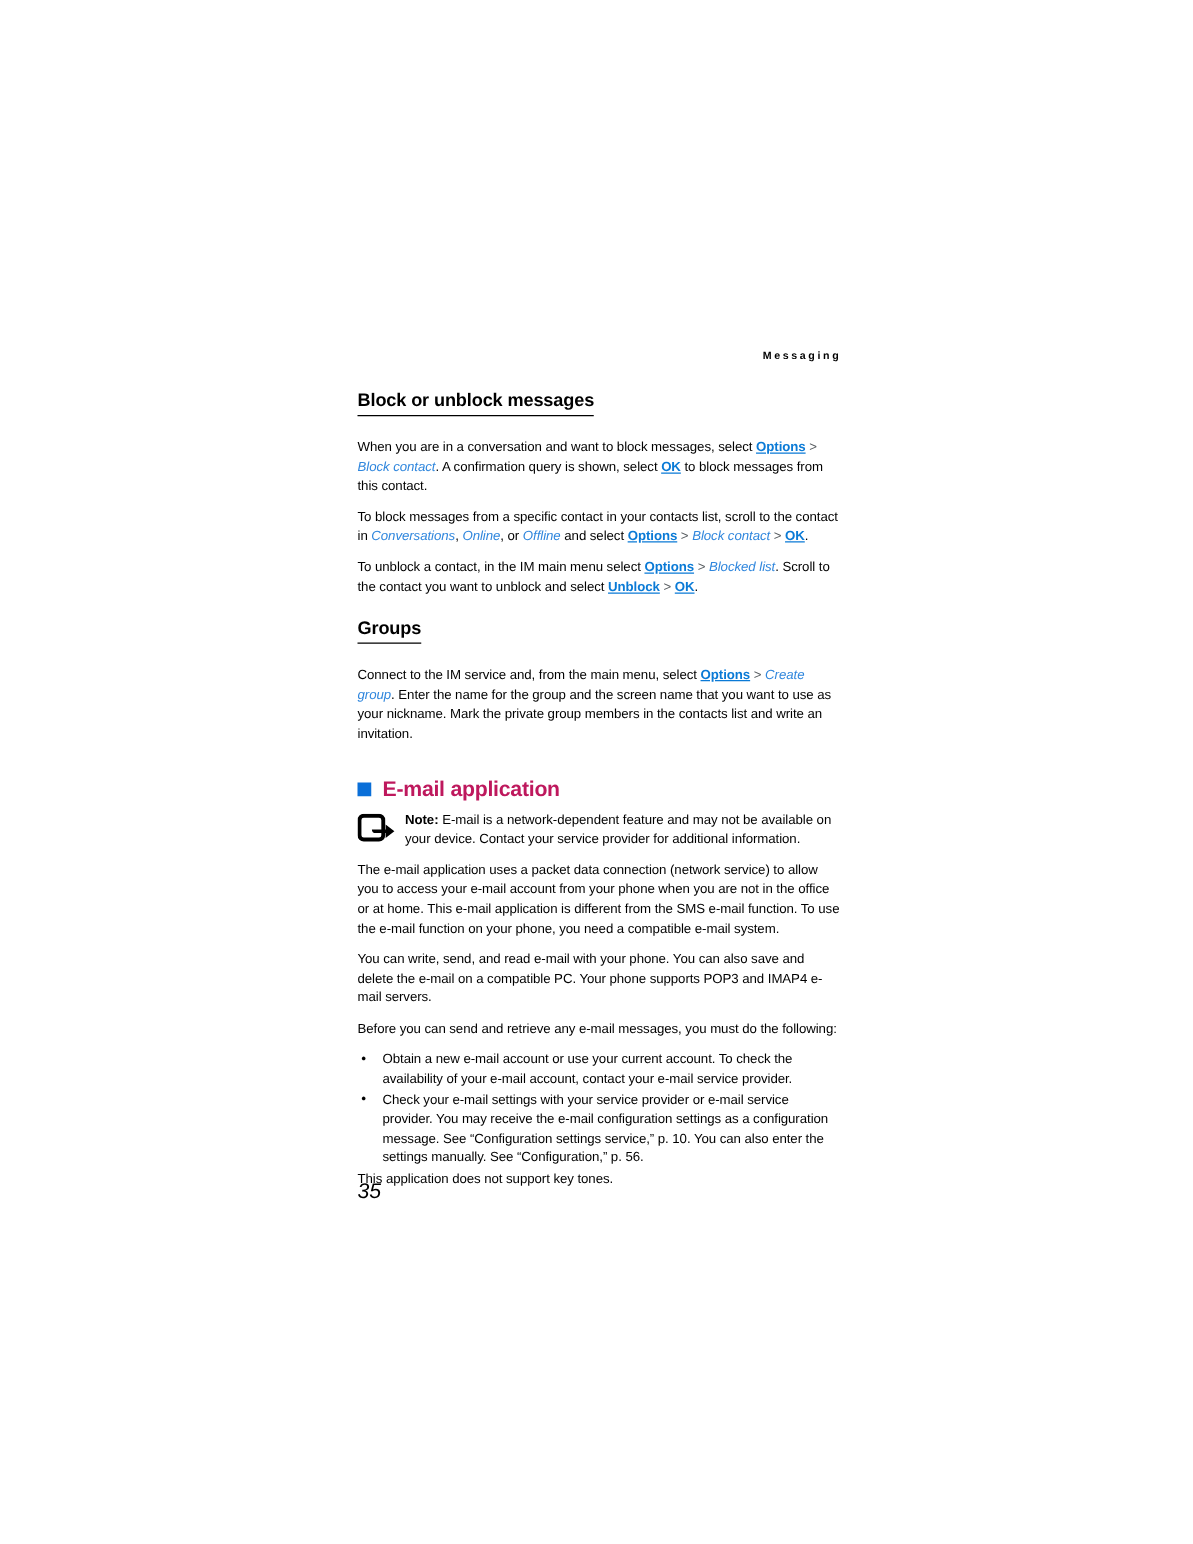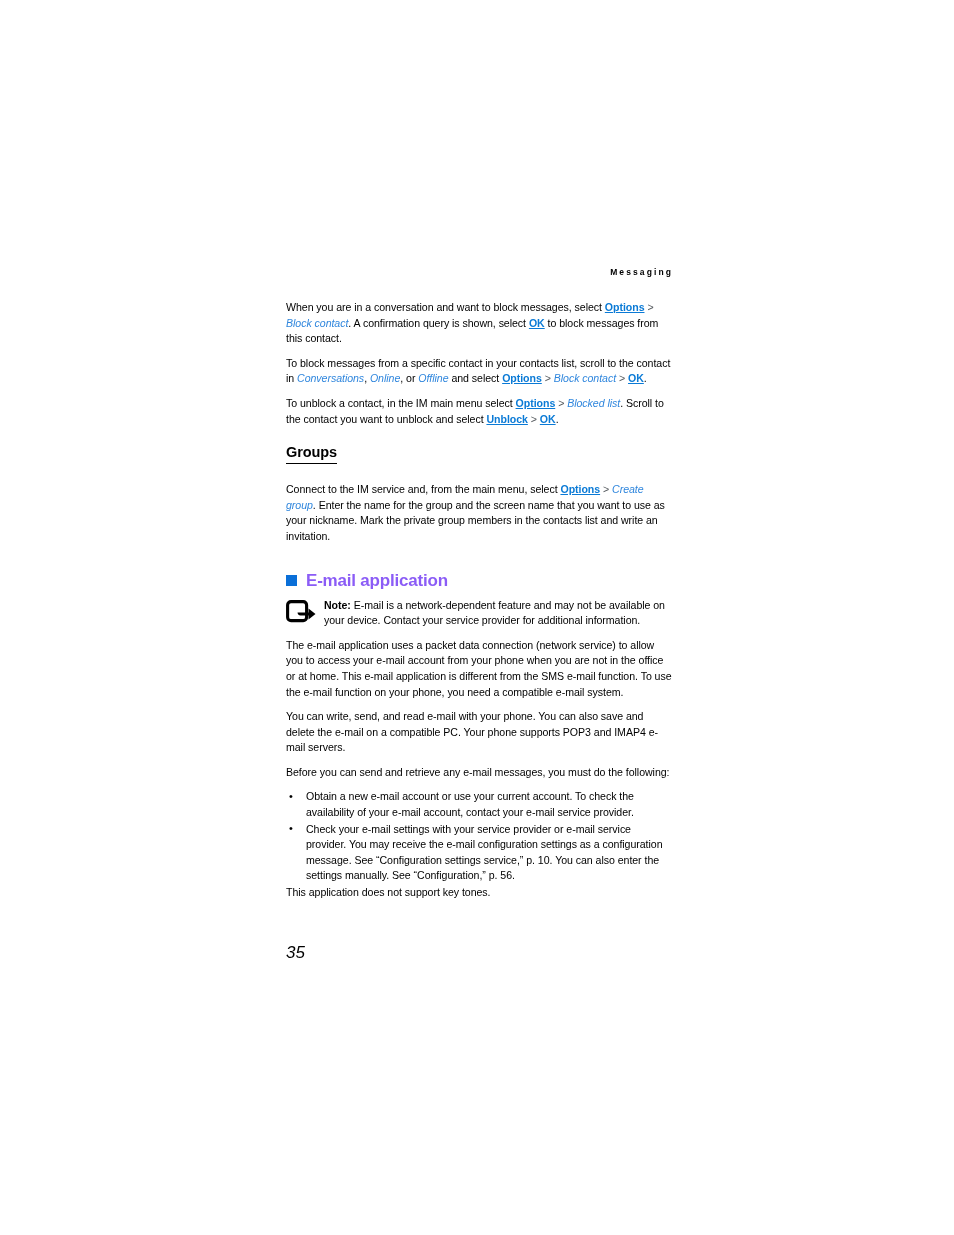--- a/index.html
+++ b/index.html
@@ -11,21 +11,21 @@
     width: 954px;
     height: 1235px;
     position: relative;
     font-family: "Liberation Sans", sans-serif;
     color: #000000;
     -webkit-font-smoothing: antialiased;
   }
   .page {
     position: absolute;
     left: 286px;
-    top: 266px;
+    top: 278px;
     width: 387px;
   }
   
   .running-header {
     text-align: right;
     font-size: 8.5px;
     letter-spacing: 2.1px;
     color: #000000;
     font-weight: 600;
     margin: 0 0 22px 0;
@@ -42,21 +42,21 @@
     display: inline-block;
     border-bottom: 1.4px solid #000;
     color: #000;
   }
   .sub-heading-wrap { margin: 0 0 9px 0; }
   .sub-heading-wrap:not(:first-child) { margin-top: 16px; }
 
   h2.chapter-heading {
     font-size: 17px;
     font-weight: bold;
-    color: #8b5cf6;
+    color: #be185d;
     margin: 26px 0 7px 0;
     line-height: 20px;
     letter-spacing: -0.2px;
     display: flex;
     align-items: center;
     gap: 9px;
   }
   .head-square {
     display: inline-block;
     width: 11px;
@@ -141,20 +141,23 @@
     font-style: italic;
   }
 </style>
 </head>
 <body>
 
 <div class="page">
 
   <div class="running-header">Messaging</div>
 
+  <div class="sub-heading-wrap">
+    <h3 class="sub-heading">Block or unblock messages</h3>
+  </div>
 
   <p class="body"><span>When you are in a conversation and want to block messages, select </span><span class="blue">Options</span><span class="gt"> &gt; </span><span class="blue-it">Block contact</span><span>. A confirmation query is shown, select </span><span class="blue">OK</span><span> to block messages from this contact.</span></p>
 
   <p class="body"><span>To block messages from a specific contact in your contacts list, scroll to the contact in </span><span class="blue-it">Conversations</span><span>, </span><span class="blue-it">Online</span><span>, or </span><span class="blue-it">Offline</span><span> and select </span><span class="blue">Options</span><span class="gt"> &gt; </span><span class="blue-it">Block contact</span><span class="gt"> &gt; </span><span class="blue">OK</span><span>.</span></p>
 
   <p class="body"><span>To unblock a contact, in the IM main menu select </span><span class="blue">Options</span><span class="gt"> &gt; </span><span class="blue-it">Blocked list</span><span>. Scroll to the contact you want to unblock and select </span><span class="blue">Unblock</span><span class="gt"> &gt; </span><span class="blue">OK</span><span>.</span></p>
 
   <div class="sub-heading-wrap">
     <h3 class="sub-heading">Groups</h3>
   </div>

